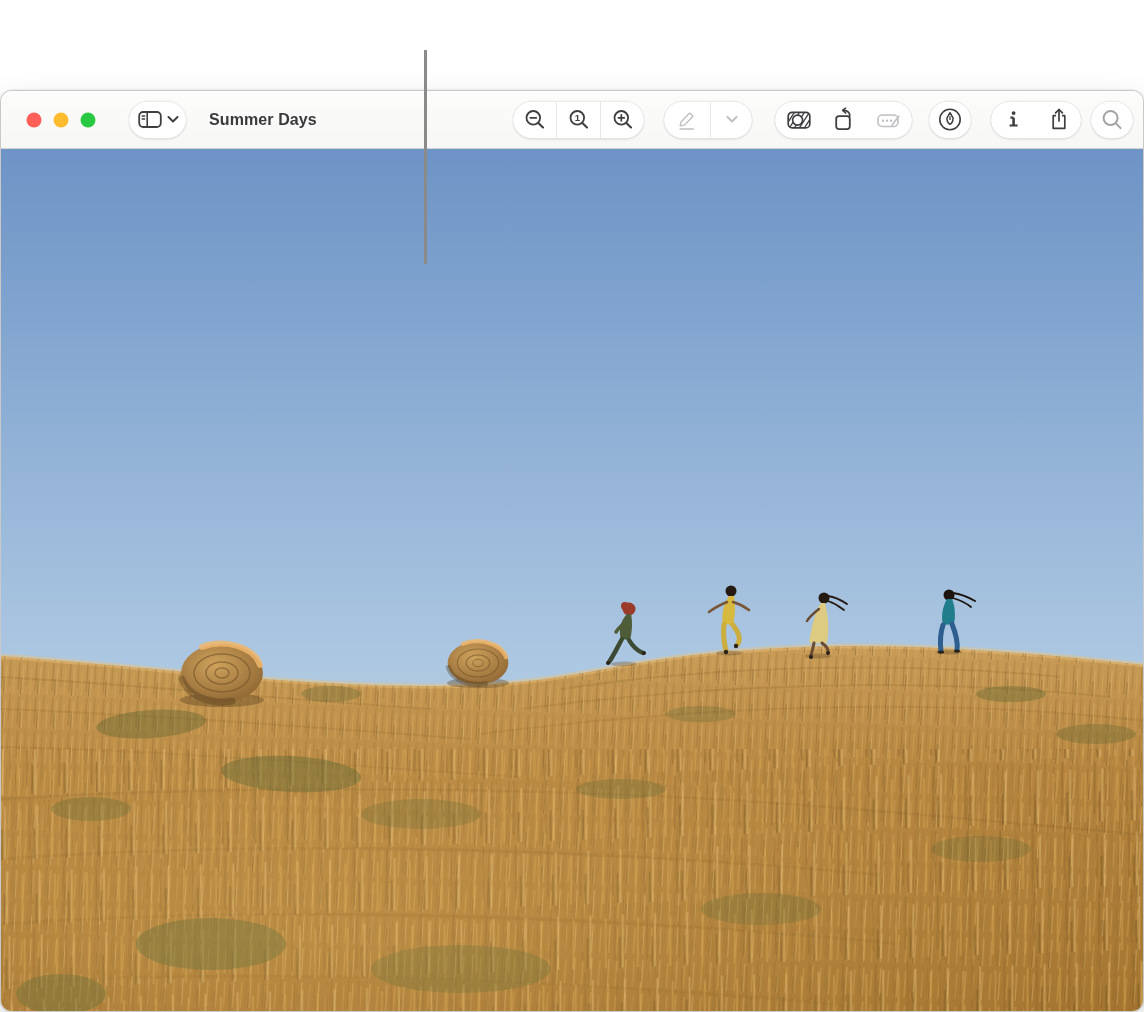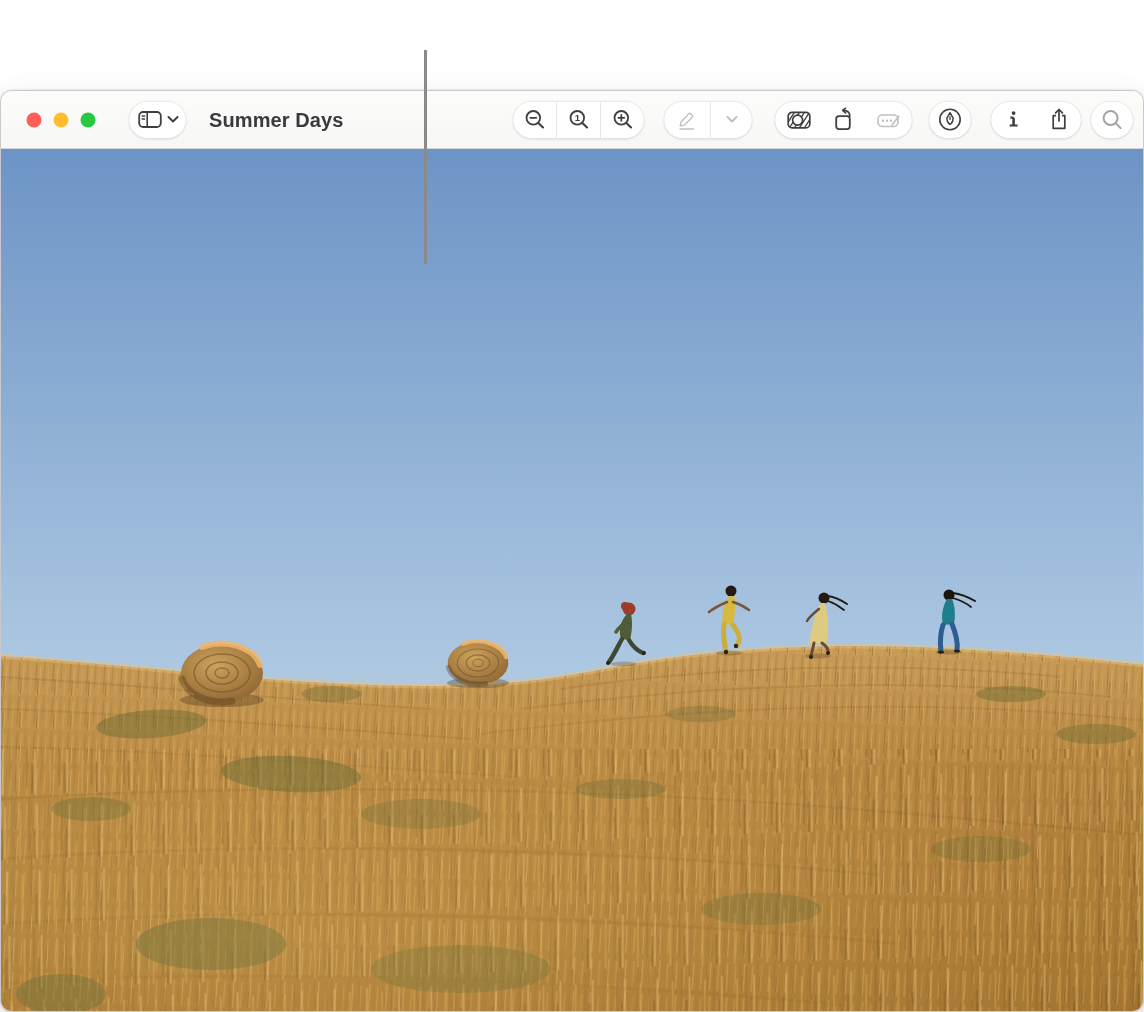--- a/index.html
+++ b/index.html
@@ -14,21 +14,21 @@
     overflow:hidden;
   }
   .toolbar{
     position:relative;height:58px;
     background:linear-gradient(#fcfcfb,#f7f7f6);
     border-bottom:1px solid #d4d4d4;box-sizing:border-box;
   }
   .tl-group{position:absolute;left:24px;top:50%;transform:translateY(-50%);display:block;}
   .win-title{
     position:absolute;left:208px;top:50%;transform:translateY(-50%);
-    font-size:20px;font-weight:700;color:#3a3a3c;letter-spacing:.1px;white-space:nowrap;
+    font-size:16px;font-weight:700;color:#3a3a3c;letter-spacing:.1px;white-space:nowrap;
   }
   .pill{
     position:absolute;top:50%;transform:translateY(-50%);height:37px;
     background:#ffffff;border-radius:19px;display:flex;align-items:center;
     box-shadow:0 0 1px rgba(0,0,0,.25), 0 1px 2.5px rgba(0,0,0,.10);
     overflow:hidden;
   }
   .cell{height:37px;display:flex;align-items:center;justify-content:center;flex:1 1 auto;cursor:default;}
   .sep{width:1px;height:37px;background:#e6e6e6;flex:0 0 auto;}
   .pill svg{display:block;}

